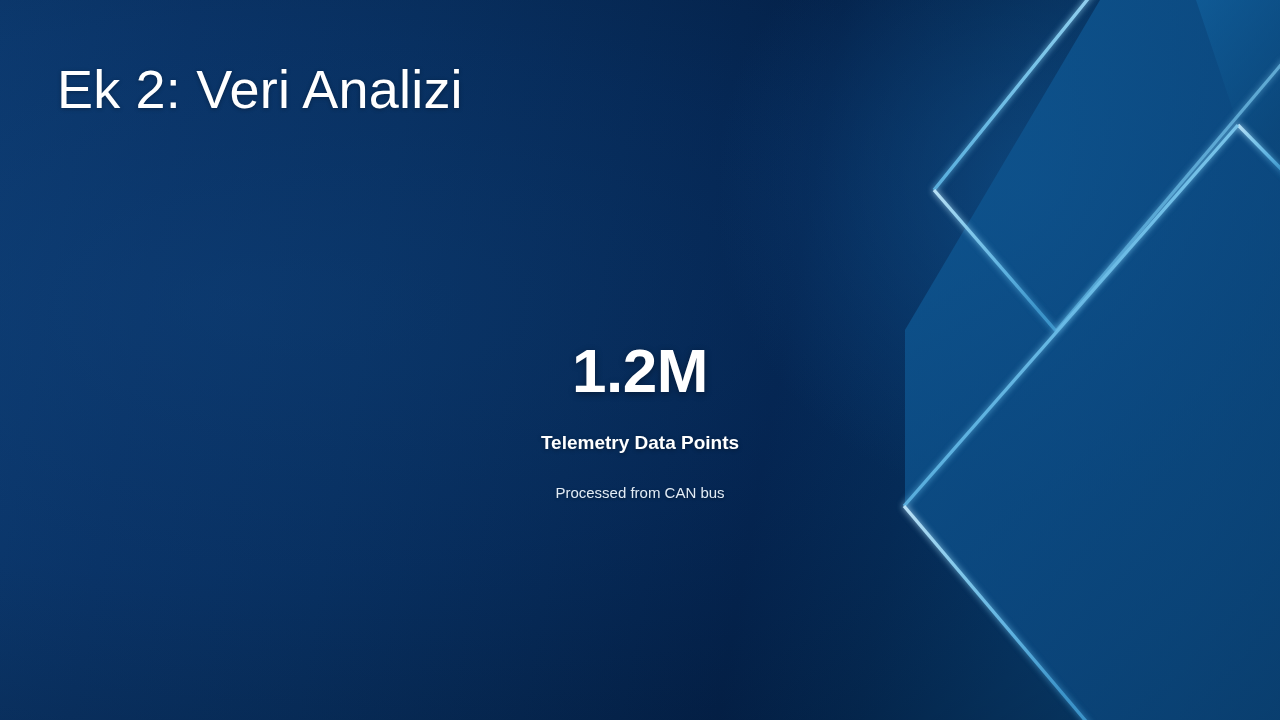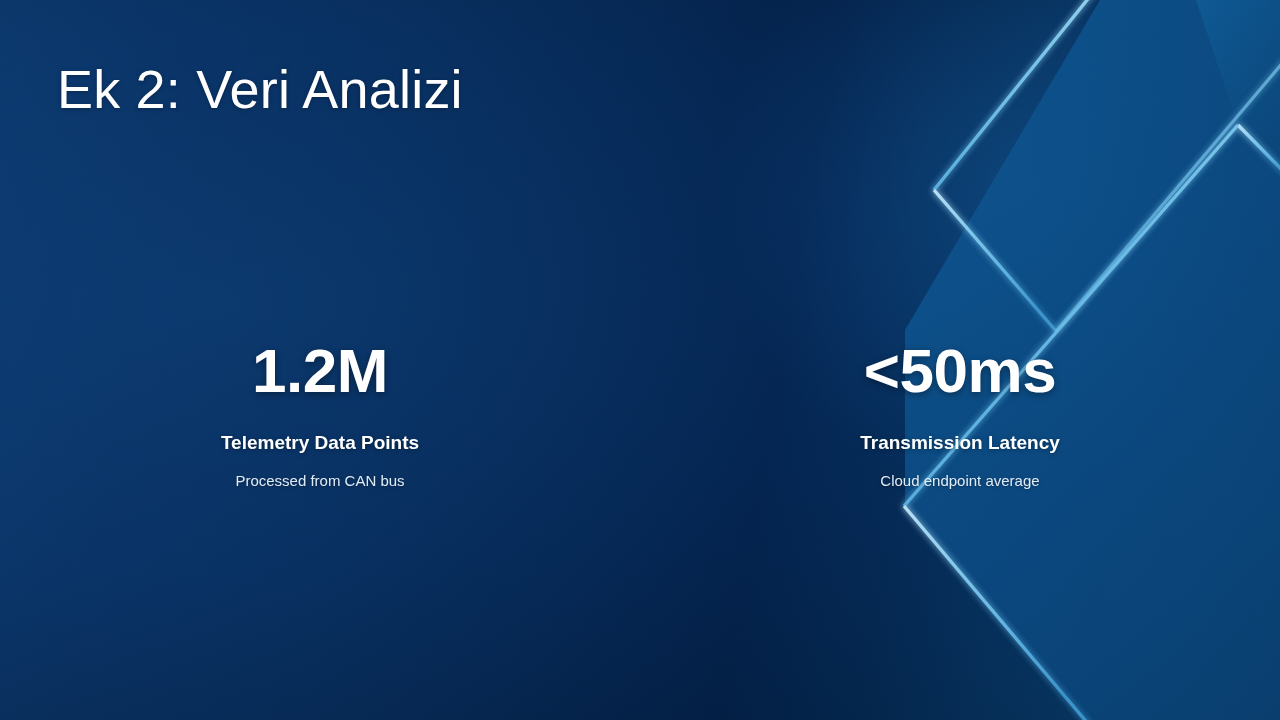--- a/index.html
+++ b/index.html
@@ -109,21 +109,21 @@
   }
   .stat-label {
     margin-top: 30px;
     font-size: 19px;
     font-weight: bold;
     color: #ffffff;
     line-height: 1.2;
     text-shadow: 0 1px 4px rgba(0,0,0,0.38);
   }
   .stat-desc {
-    margin-top: 17px;
+    margin-top: 29px;
     font-size: 15px;
     font-weight: 400;
     color: #e2ecf6;
     line-height: 1.2;
     text-shadow: 0 1px 3px rgba(0,0,0,0.34);
     text-align: center;
   }
 </style>
 </head>
 <body>
@@ -184,21 +184,16 @@
 
   <div class="stats">
 
     <div class="stat">
       <div class="stat-value">1.2M</div>
       <div class="stat-label">Telemetry Data Points</div>
       <div class="stat-desc">Processed from CAN bus</div>
     </div>
 
 
-    <div class="stat">
-      <div class="stat-value">&lt;50ms</div>
-      <div class="stat-label">Transmission Latency</div>
-      <div class="stat-desc">Cloud endpoint average</div>
-    </div>
 
   </div>
 
 </div>
 
 </body></html>

